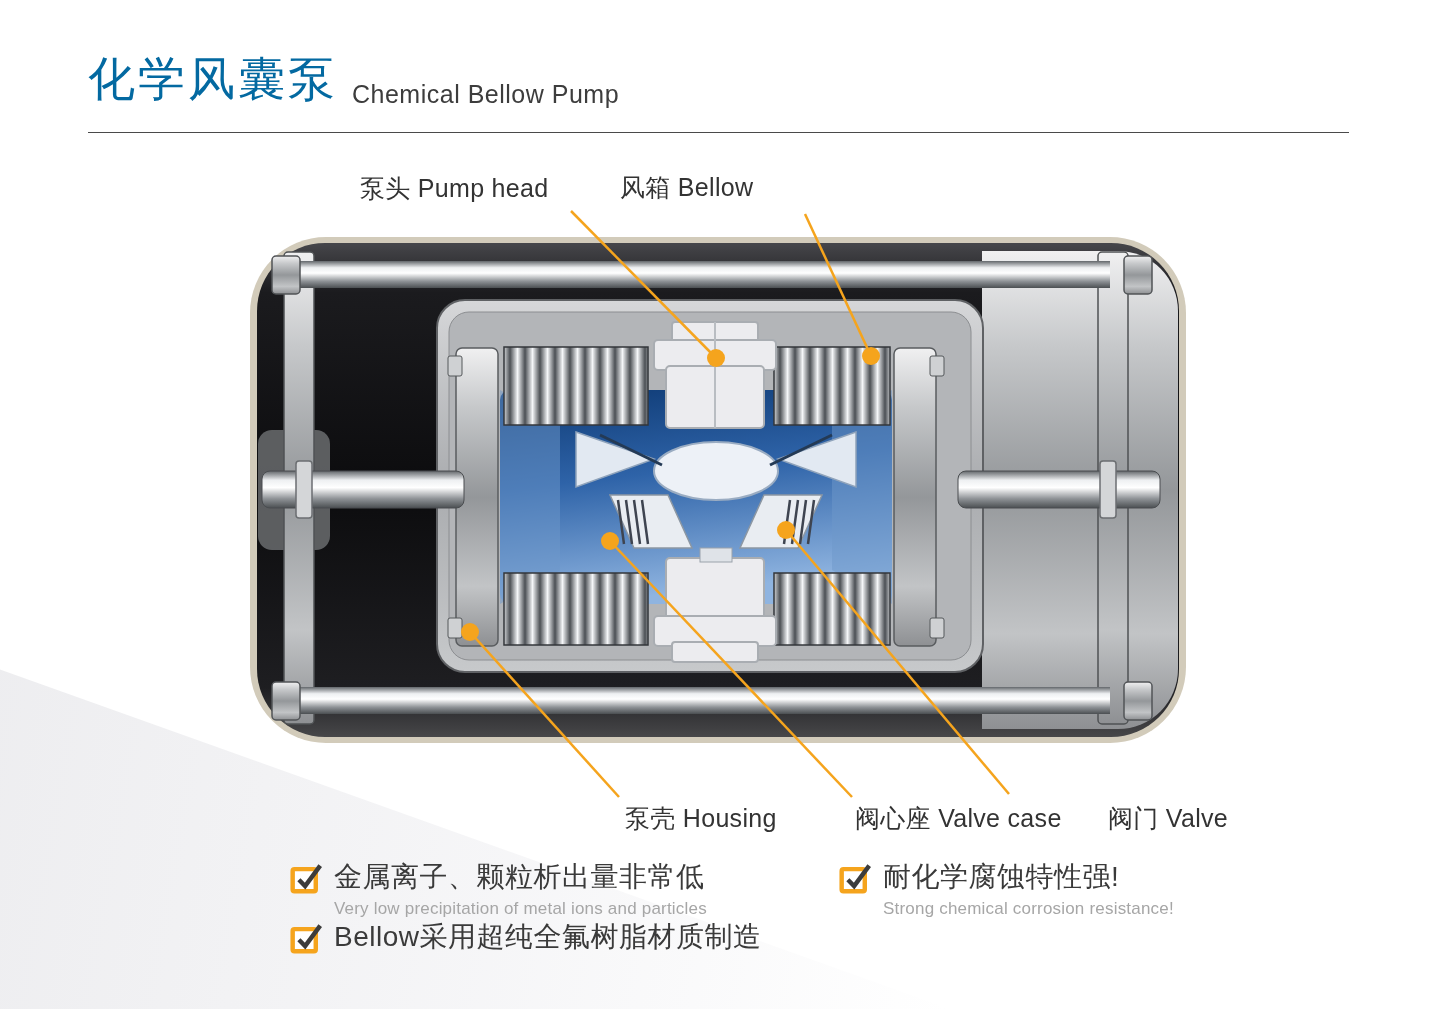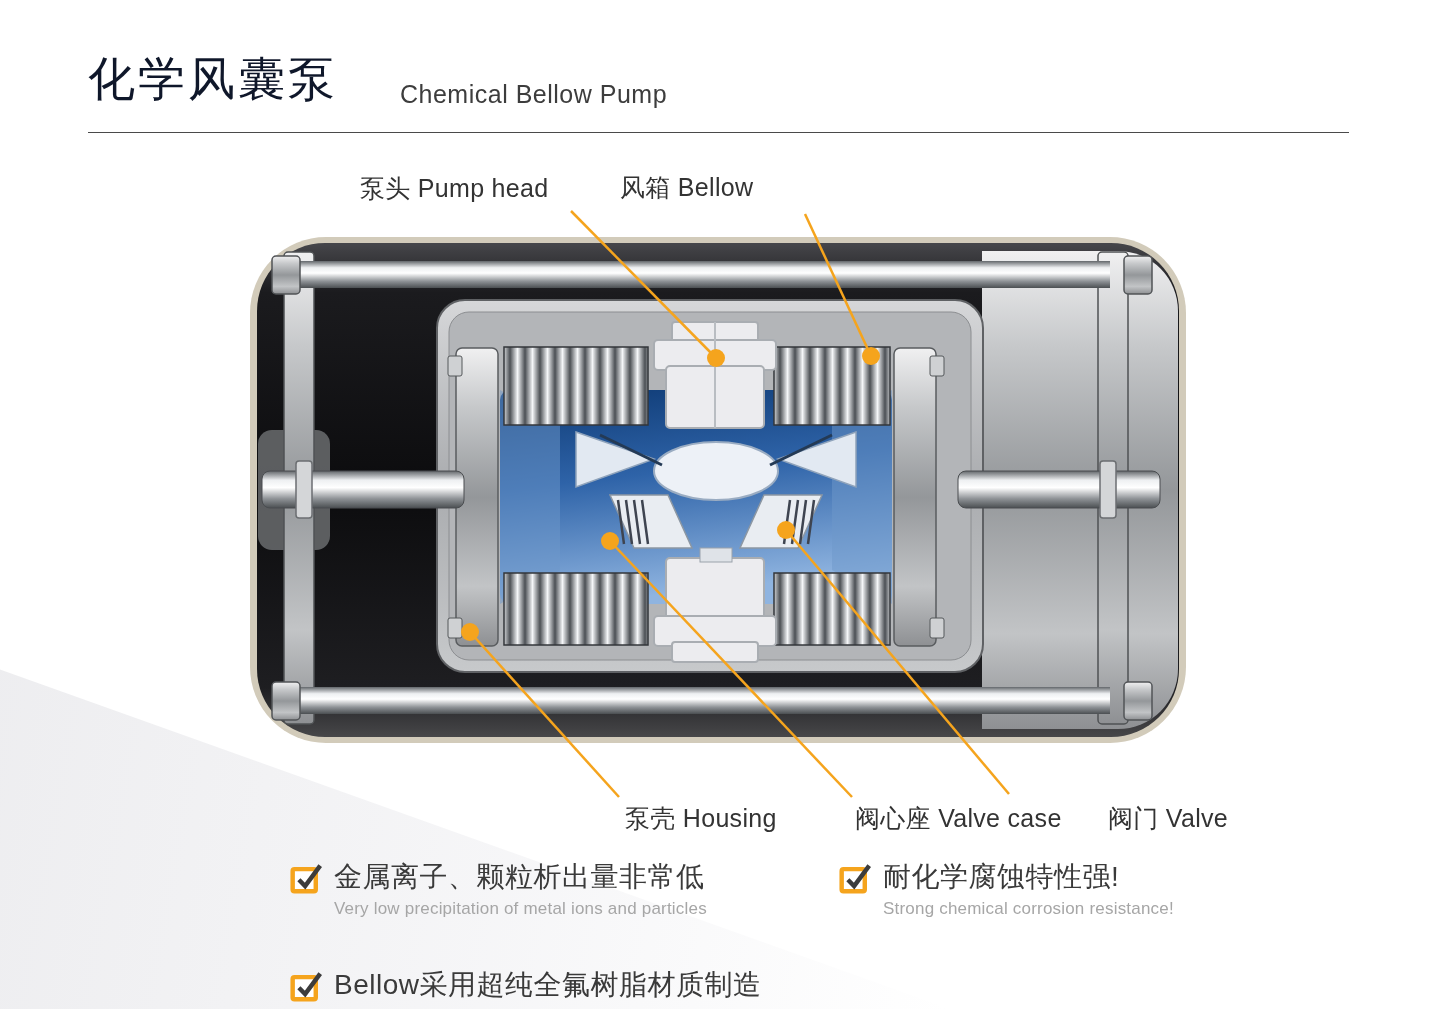--- a/index.html
+++ b/index.html
@@ -8,25 +8,25 @@
     background:#ffffff;font-family:"Liberation Sans","DejaVu Sans",sans-serif;
   }
   .bg-wash{
     position:absolute;left:0;top:640px;width:950px;height:369px;
     background:linear-gradient(100deg,#e9e9ec 0%,#f4f4f6 55%,#ffffff 100%);
     clip-path:polygon(0 8%,100% 100%,0 100%);
     opacity:.8;
   }
   .title-zh{
     position:absolute;left:88px;top:48px;margin:0;
-    font-size:47px;font-weight:400;color:#0f172a;letter-spacing:3px;
+    font-size:47px;font-weight:400;color:#0369a1;letter-spacing:3px;
   }
   .title-en{
     position:absolute;left:352px;top:80px;
-    font-size:25px;color:#3d3d3d;letter-spacing:.5px;margin-left:48px;
+    font-size:25px;color:#3d3d3d;letter-spacing:.5px;
   }
   .divider{
     position:absolute;left:88px;top:132px;width:1261px;height:0;
     border-top:1px solid #4a4a4a;
   }
   .diagram-svg{position:absolute;left:0;top:0;width:1432px;height:1009px;}
   .lbl{
     position:absolute;font-size:25px;color:#333;font-weight:500;
     white-space:nowrap;letter-spacing:.3px;
   }
@@ -198,21 +198,21 @@
     <svg class="check" width="34" height="32" viewBox="0 0 38 36">
       <rect x="4" y="8" width="26" height="25" rx="2" fill="#ffffff" stroke="#F5A41D" stroke-width="5"></rect>
       <path d="M11 20 L18 27 L35 4" fill="none" stroke="#3c3c3c" stroke-width="5"></path>
     </svg>
     <div class="feature-text">
       <div class="zh">耐化学腐蚀特性强!</div>
       <div class="en">Strong chemical corrosion resistance!</div>
     </div>
   </div>
 
-  <div class="feature" style="left:289px;top:968px;">
+  <div class="feature" style="left:289px;top:920px;">
     <svg class="check" width="34" height="32" viewBox="0 0 38 36">
       <rect x="4" y="8" width="26" height="25" rx="2" fill="#ffffff" stroke="#F5A41D" stroke-width="5"></rect>
       <path d="M11 20 L18 27 L35 4" fill="none" stroke="#3c3c3c" stroke-width="5"></path>
     </svg>
     <div class="feature-text">
       <div class="zh">Bellow采用超纯全氟树脂材质制造</div>
     </div>
   </div>
 
 </div>

